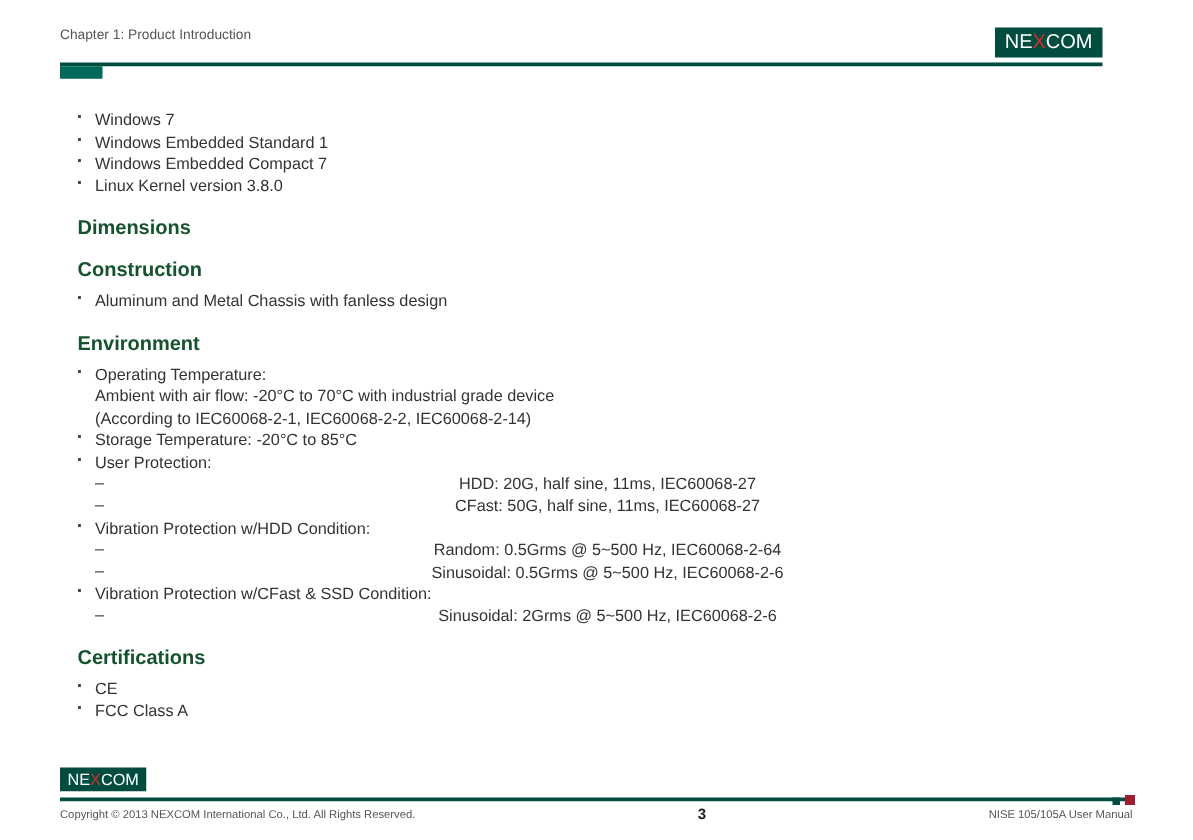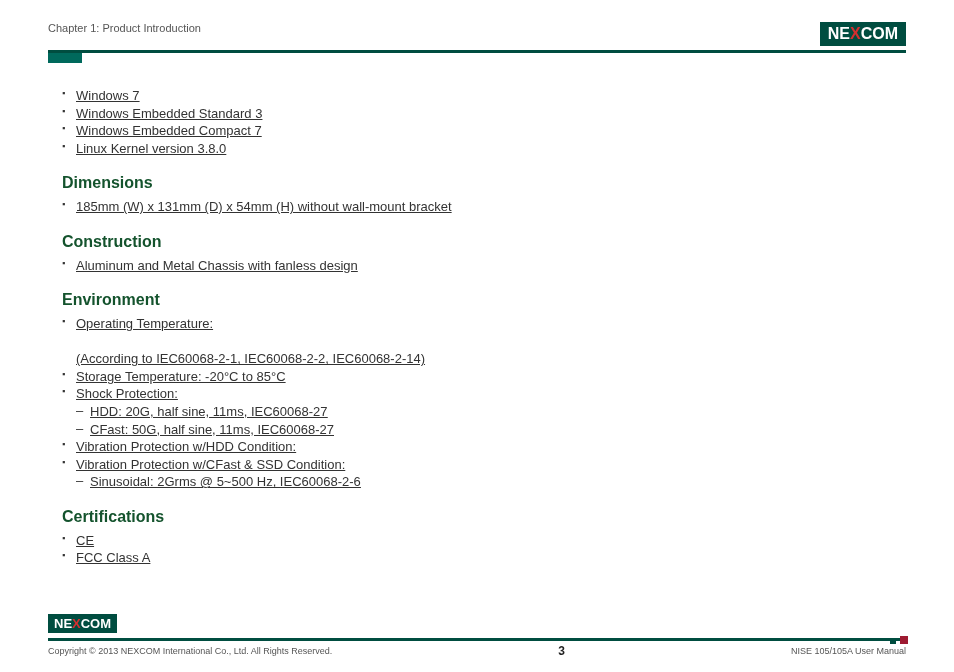--- a/index.html
+++ b/index.html
@@ -6,21 +6,21 @@
   body {
     font-family: "Segoe UI", Arial, sans-serif;
     font-size: 13px;
     color: #333;
     width: 954px;
     height: 672px;
     background: #fff;
     position: relative;
   }
   .page {
-    padding: 22px 48px 0 48px;
+    padding: 22px 72px 0 48px;
   }
   .top-bar {
     display: flex;
     justify-content: space-between;
     align-items: flex-start;
     border-bottom: 3px solid #004d40;
     padding-bottom: 2px;
     margin-bottom: 0;
   }
   .chapter-label {
@@ -44,33 +44,33 @@
   .bullet-list {
     list-style: none;
     margin: 3px 0 14px 0;
   }
   .bullet-list li {
     position: relative;
     padding-left: 14px;
     font-size: 13px;
     line-height: 1.35;
     color: #333;
-    text-decoration: underline;
   }
   .bullet-list li::before {
     content: "▪";
     position: absolute;
     left: 0;
     top: 0;
     font-size: 9px;
     color: #333;
   }
   .sub-list {
     list-style: none;
     margin: 0;
+    text-align: center;
   }
   .sub-list li {
     padding-left: 14px;
     position: relative;
   }
   .sub-list li::before {
     content: "–";
     position: absolute;
     left: 0;
     top: -1px;
@@ -127,21 +127,21 @@
     position: absolute;
     left: 0;
     top: -24px;
   }
   .nexcom-logo {
     display: inline-block;
     padding: 3px 6px;
     background: #004d40;
     color: #fff;
     font-family: Arial, sans-serif;
-    font-weight: bold;
+    font-weight: normal;
     letter-spacing: 0;
     line-height: 1;
   }
   .nexcom-logo.big { font-size: 16px; padding: 4px 8px;}
   .nexcom-logo.small { font-size: 13px; padding: 3px 6px;}
   .nexcom-logo .x { color: #d32f2f; }
 </style>
 </head>
 <body>
 
@@ -151,52 +151,53 @@
     <div class="logo-top">
       <span class="nexcom-logo big"><span>NE</span><span class="x">X</span><span>COM</span></span>
     </div>
   </div>
   <div class="accent-tab"></div>
 
   <div class="content">
 
     <ul class="bullet-list">
       <li>Windows 7</li>
-      <li>Windows Embedded Standard 3</li>
+      <li>Windows Embedded Standard 1</li>
       <li>Windows Embedded Compact 7</li>
       <li>Linux Kernel version 3.8.0</li>
     </ul>
 
     <h3>Dimensions</h3>
-    <ul class="bullet-list">
-      <li>185mm (W) x 131mm (D) x 54mm (H) without wall-mount bracket</li>
-    </ul>
 
     <h3>Construction</h3>
     <ul class="bullet-list">
       <li>Aluminum and Metal Chassis with fanless design</li>
     </ul>
 
     <h3>Environment</h3>
     <ul class="bullet-list">
       <li>
         <span>Operating Temperature:</span><br>
-        <br>
+        <span>Ambient with air flow: -20°C to 70°C with industrial grade device</span><br>
         <span>(According to IEC60068-2-1, IEC60068-2-2, IEC60068-2-14)</span>
       </li>
       <li>Storage Temperature: -20°C to 85°C</li>
       <li>
-        <span>Shock Protection:</span>
+        <span>User Protection:</span>
         <ul class="sub-list">
           <li>HDD: 20G, half sine, 11ms, IEC60068-27</li>
           <li>CFast: 50G, half sine, 11ms, IEC60068-27</li>
         </ul>
       </li>
       <li>
         <span>Vibration Protection w/HDD Condition:</span>
+        <ul class="sub-list">
+          <li>Random: 0.5Grms @ 5~500 Hz, IEC60068-2-64</li>
+          <li>Sinusoidal: 0.5Grms @ 5~500 Hz, IEC60068-2-6</li>
+        </ul>
       </li>
       <li>
         <span>Vibration Protection w/CFast &amp; SSD Condition:</span>
         <ul class="sub-list">
           <li>Sinusoidal: 2Grms @ 5~500 Hz, IEC60068-2-6</li>
         </ul>
       </li>
     </ul>
 
     <h3>Certifications</h3>

